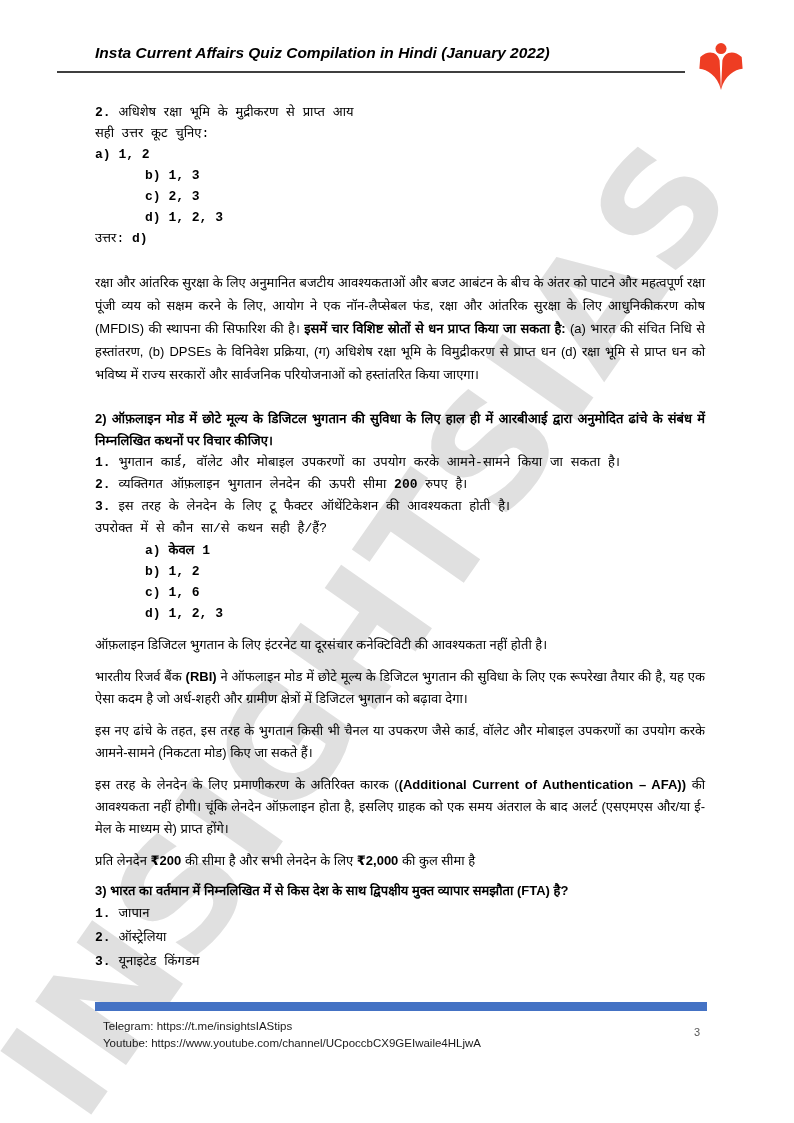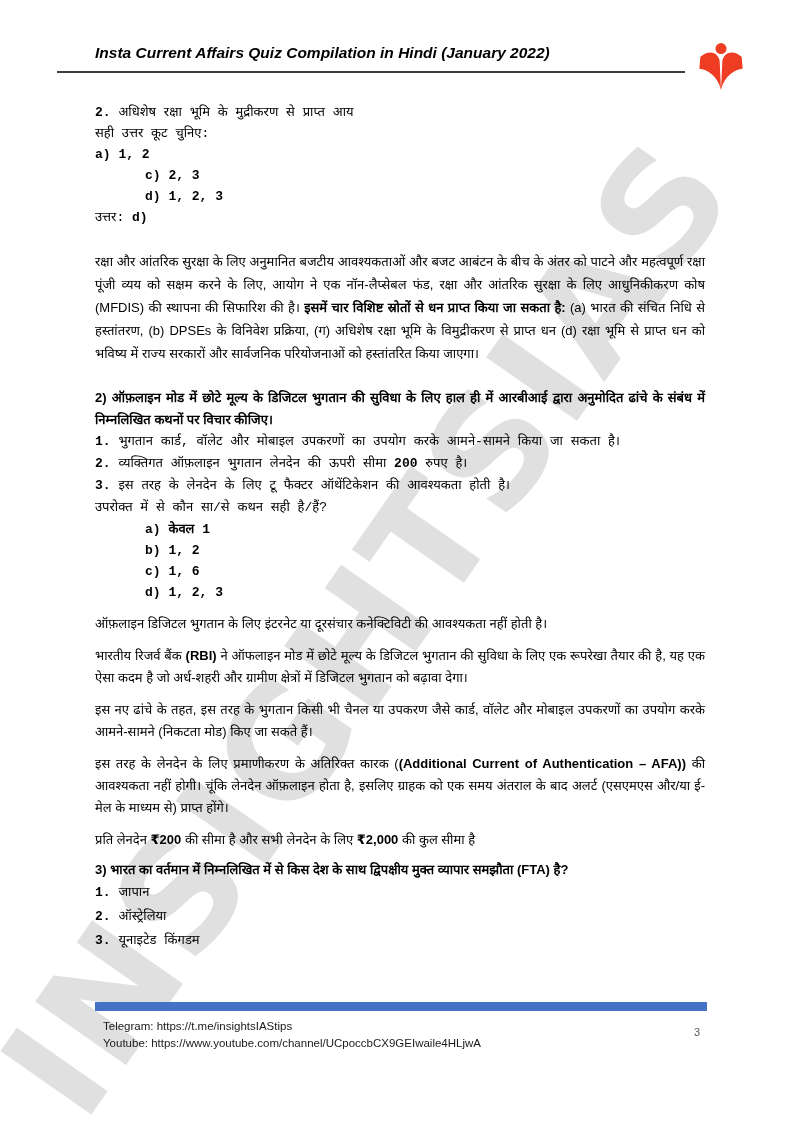--- a/index.html
+++ b/index.html
@@ -59,20 +59,21 @@
       <path d="M5 34 C25 16 44 26 47 42 L50 106 C42 74 20 62 3 60 Z" fill="#EE3D23"></path>
       <path d="M95 34 C75 16 56 26 53 42 L50 106 C58 74 80 62 97 60 Z" fill="#EE3D23"></path>
     </svg>
   </div>
 
   <div class="layer main">
 
     <div class="line"><span class="b">2.</span><span> अधिशेष रक्षा भूमि के मुद्रीकरण से प्राप्त आय</span></div>
     <div class="line">सही उत्तर कूट चुनिए:</div>
     <div class="line b">a) 1, 2</div>
+    <div class="line b indent">b) 1, 3</div>
     <div class="line b indent">c) 2, 3</div>
     <div class="line b indent">d) 1, 2, 3</div>
     <div class="line"><span>उत्तर: </span><span class="b">d)</span></div>
 
     <div class="para expl1 mt14"><span>रक्षा और आंतरिक सुरक्षा के लिए अनुमानित बजटीय आवश्यकताओं और बजट आबंटन के बीच के अंतर को पाटने और महत्वपूर्ण रक्षा पूंजी व्यय को सक्षम करने के लिए, आयोग ने एक नॉन-लैप्सेबल फंड, रक्षा और आंतरिक सुरक्षा के लिए आधुनिकीकरण कोष (MFDIS) की स्थापना की सिफारिश की है। </span><span class="b">इसमें चार विशिष्ट स्रोतों से धन प्राप्त किया जा सकता है:</span><span> (a) भारत की संचित निधि से हस्तांतरण, (b) DPSEs के विनिवेश प्रक्रिया, (ग) अधिशेष रक्षा भूमि के विमुद्रीकरण से प्राप्त धन (d) रक्षा भूमि से प्राप्त धन को भविष्य में राज्य सरकारों और सार्वजनिक परियोजनाओं को हस्तांतरित किया जाएगा।</span></div>
 
     <div class="para b lh23 mt20"><span>2)</span><span> ऑफ़लाइन मोड में छोटे मूल्य के डिजिटल भुगतान की सुविधा के लिए हाल ही में आरबीआई द्वारा अनुमोदित ढांचे के संबंध में निम्नलिखित कथनों पर विचार कीजिए।</span></div>
     <div class="line lh22"><span class="b">1.</span><span> भुगतान कार्ड, वॉलेट और मोबाइल उपकरणों का उपयोग करके आमने-सामने किया जा सकता है।</span></div>
     <div class="line lh22"><span class="b">2.</span><span> व्यक्तिगत ऑफ़लाइन भुगतान लेनदेन की ऊपरी सीमा </span><span class="b">200</span><span> रुपए है।</span></div>
     <div class="line lh22"><span class="b">3.</span><span> इस तरह के लेनदेन के लिए टू फैक्टर ऑथेंटिकेशन की आवश्यकता होती है।</span></div>

